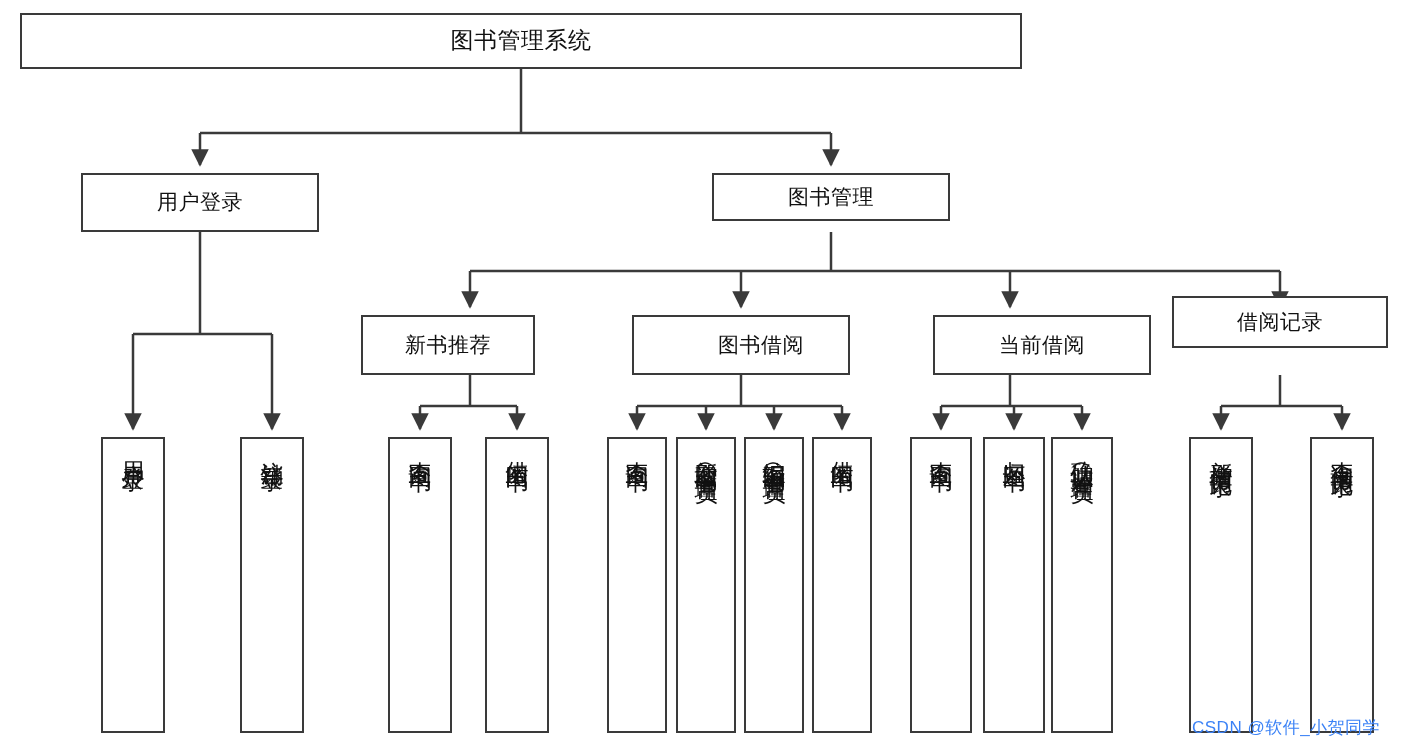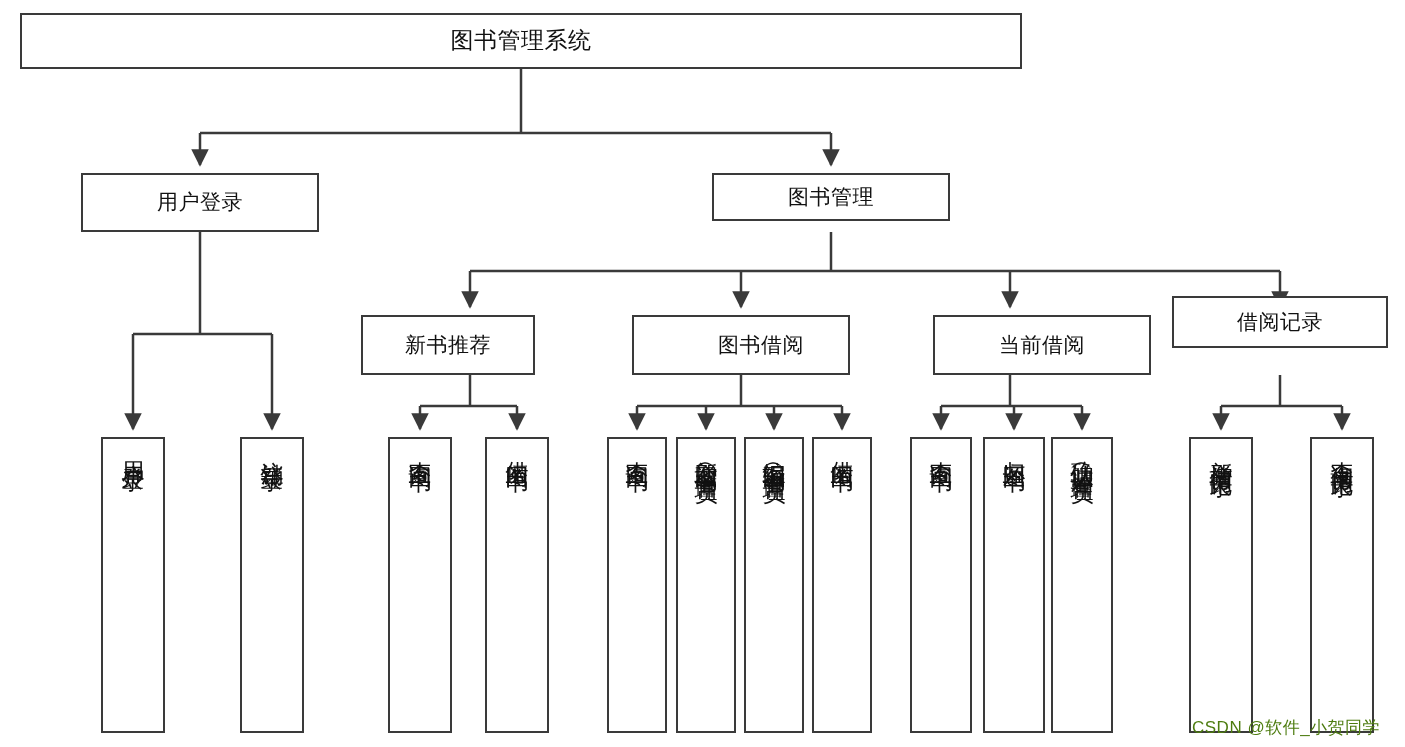--- a/index.html
+++ b/index.html
@@ -57,21 +57,21 @@
   .node.vert .label {
     writing-mode: vertical-rl;
     text-orientation: upright;
     font-size: 23px;
     letter-spacing: 3px;
     line-height: 1;
   }
   .watermark {
     position: absolute;
     font-size: 17px;
-    color: #4d7c0f;
+    color: #3b82f6;
     white-space: nowrap;
     letter-spacing: 0.5px;
   }
 </style>
 </head>
 <body>
 
 <div id="canvas">
 
   <svg id="wires" viewBox="0 0 1405 747" xmlns="http://www.w3.org/2000/svg">

